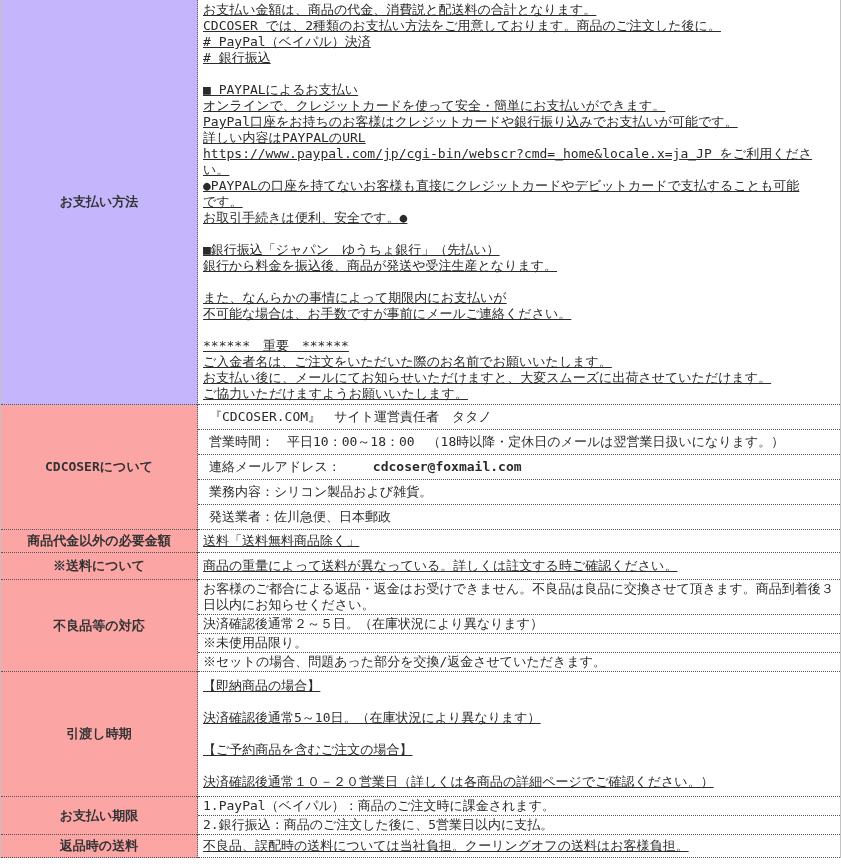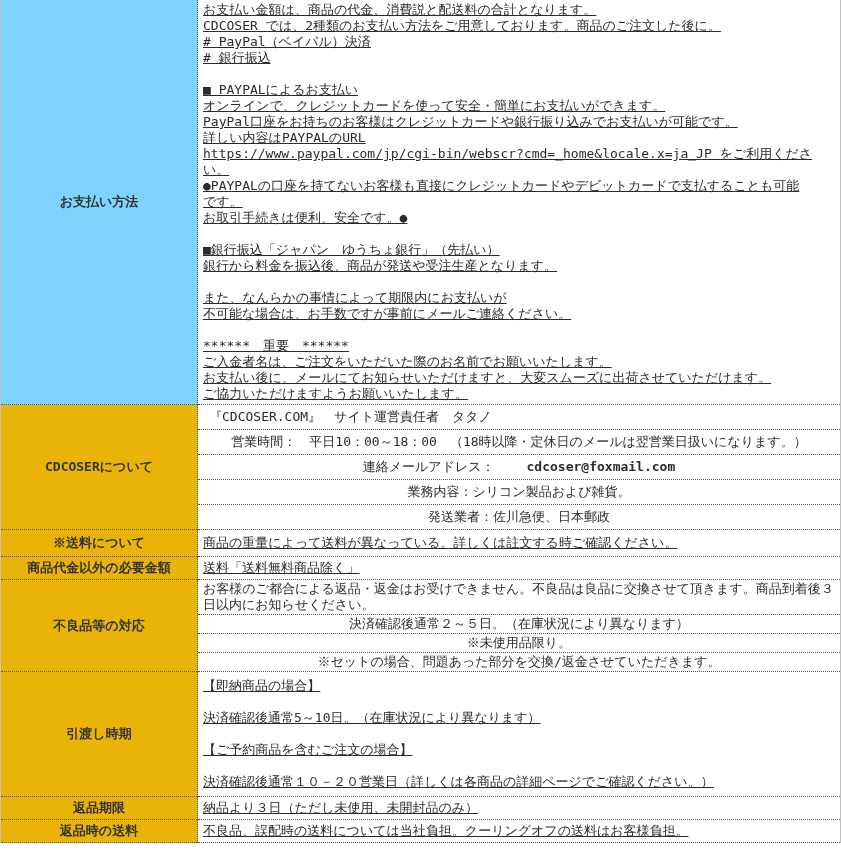--- a/index.html
+++ b/index.html
@@ -13,39 +13,39 @@
     width:841px;
     border-collapse:collapse;
     border-left:1px solid #c2c2c2;
     border-right:1px solid #c2c2c2;
     table-layout:fixed;
   }
   .policy-table tr{border-bottom:1px dotted #555;}
   td{vertical-align:middle;}
   .hdr{
     width:192px;
-    background:#eab308;
+    background:#fca5a5;
     border-right:1px dotted #555;
     text-align:center;
     font-weight:bold;
     color:#333333;
     padding:2px;
   }
-  .hdr.first{background:#7dd3fc;}
+  .hdr.first{background:#c4b5fd;}
   .content{padding:2px 4px 2px 5px;line-height:16px;text-decoration:underline;}
   .line{min-height:16px;line-height:16px;white-space:pre-wrap;}
   .pad1{padding:1px 5px;}
   .pad2{padding:2px 5px;}
   .pad3{padding:3px 5px;}
   .pad5{padding:5px 5px;}
   .pad6{padding:6px 5px;}
   .subcontent{padding:0;}
   .subrow{padding:4px 11px;line-height:16px;}
   .subrow.tight{padding:1px 5px;}
-  .subcontent > div + div{border-top:1px dotted #555;text-align:center;}
+  .subcontent > div + div{border-top:1px dotted #555;}
   .email{font-weight:bold;margin-left:32px;}
 </style>
 </head>
 <body>
 
 <table class="policy-table">
   <tbody>
       <tr>
     <td class="hdr first">お支払い方法</td>
     <td class="content">
@@ -81,27 +81,27 @@
     <td class="subcontent">
       <div class="subrow">『CDCOSER.COM』　サイト運営責任者　タタノ</div>
       <div class="subrow">営業時間：　平日10：00～18：00　（18時以降・定休日のメールは翌営業日扱いになります。）</div>
       <div class="subrow"><span>連絡メールアドレス：</span><span class="email">cdcoser@foxmail.com</span></div>
       <div class="subrow">業務内容：シリコン製品および雑貨。</div>
       <div class="subrow">発送業者：佐川急便、日本郵政</div>
     </td>
   </tr>
 
   <tr>
-    <td class="hdr">※送料について</td>
-    <td class="content pad5">商品の重量によって送料が異なっている。詳しくは註文する時ご確認ください。</td>
+    <td class="hdr">商品代金以外の必要金額</td>
+    <td class="content pad3">送料「送料無料商品除く」</td>
   </tr>
 
   <tr>
-    <td class="hdr">商品代金以外の必要金額</td>
-    <td class="content pad3">送料「送料無料商品除く」</td>
+    <td class="hdr">※送料について</td>
+    <td class="content pad5">商品の重量によって送料が異なっている。詳しくは註文する時ご確認ください。</td>
   </tr>
 
   <tr>
     <td class="hdr">不良品等の対応</td>
     <td class="subcontent">
       <div class="subrow tight">お客様のご都合による返品・返金はお受けできません。不良品は良品に交換させて頂きます。商品到着後３日以内にお知らせください。</div>
       <div class="subrow tight">決済確認後通常２～５日。（在庫状況により異なります）</div>
       <div class="subrow tight">※未使用品限り。</div>
       <div class="subrow tight">※セットの場合、問題あった部分を交換/返金させていただきます。</div>
     </td>
@@ -113,24 +113,27 @@
           <div class="line">【即納商品の場合】</div>
           <div class="line"></div>
           <div class="line">決済確認後通常5～10日。（在庫状況により異なります）</div>
           <div class="line"></div>
           <div class="line">【ご予約商品を含むご注文の場合】</div>
           <div class="line"></div>
           <div class="line">決済確認後通常１０－２０営業日（詳しくは各商品の詳細ページでご確認ください。）</div>
         </td>
   </tr>
 
+  <tr>
+    <td class="hdr">お支払い期限</td>
+    <td class="subcontent">
+      <div class="subrow tight">1.PayPal（ベイパル）：商品のご注文時に課金されます。</div>
+      <div class="subrow tight">2.銀行振込：商品のご注文した後に、5営業日以内に支払。</div>
+    </td>
+  </tr>
 
-  <tr>
-    <td class="hdr">返品期限</td>
-    <td class="content pad2">納品より３日（ただし未使用、未開封品のみ）</td>
-  </tr>
 
   <tr>
     <td class="hdr">返品時の送料</td>
     <td class="content pad1">不良品、誤配時の送料については当社負担。クーリングオフの送料はお客様負担。</td>
   </tr>
 </tbody>
   </table>
 
 </body></html>

